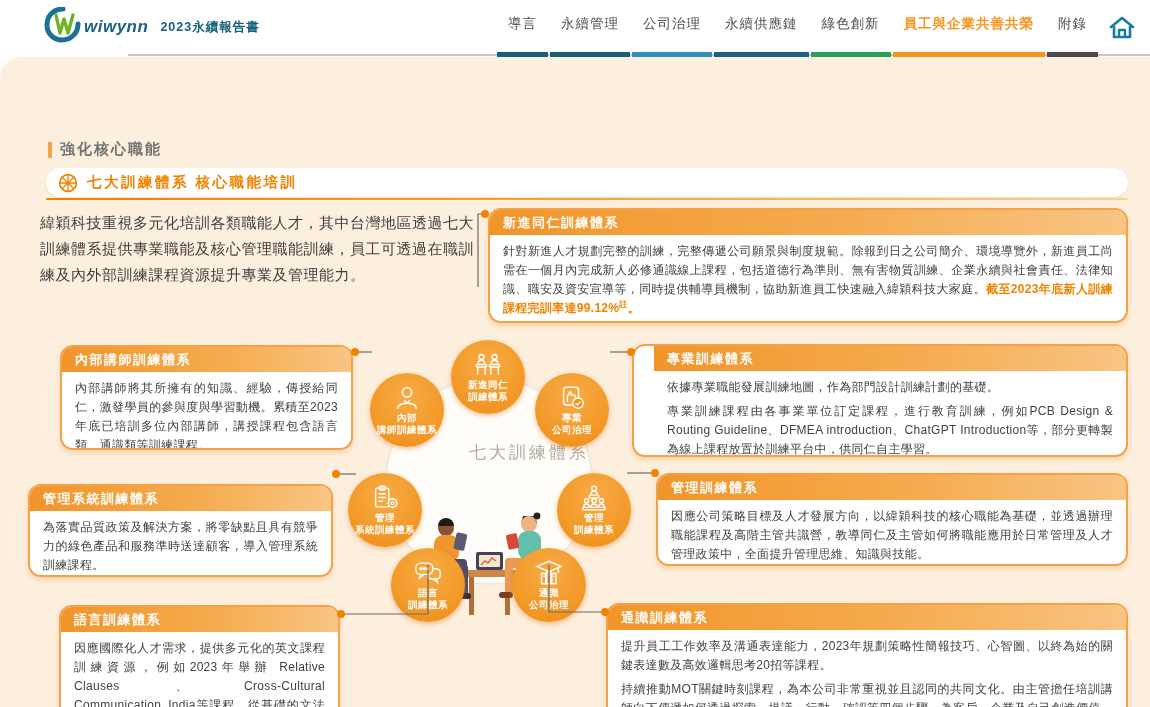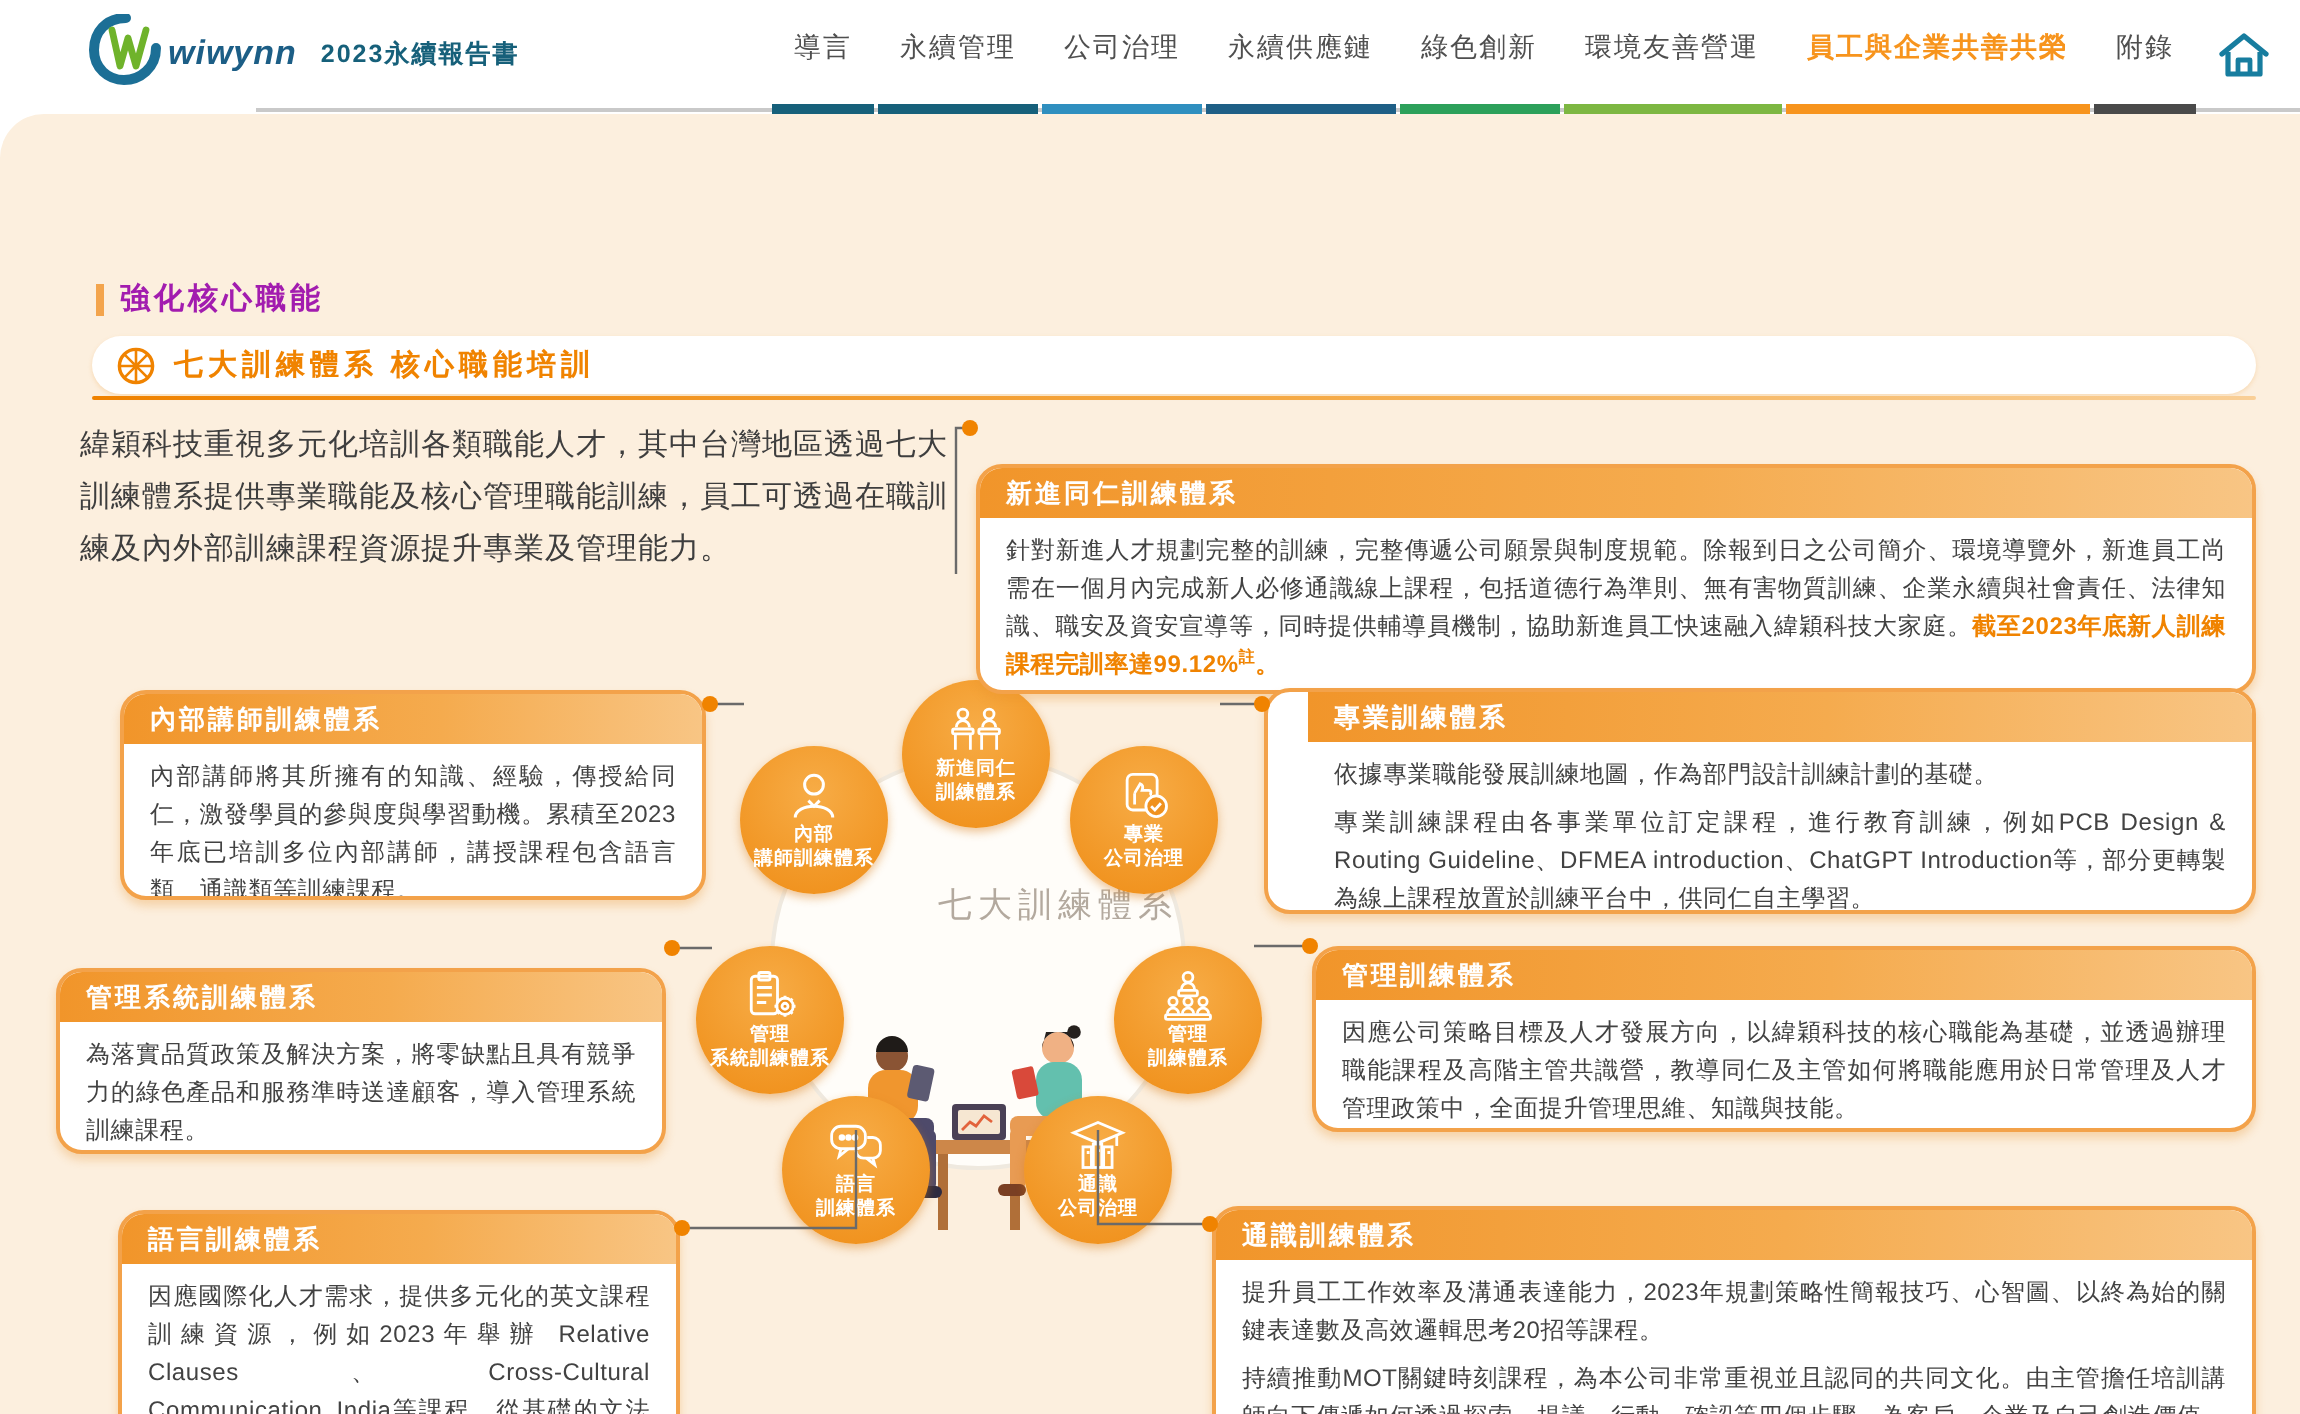--- a/index.html
+++ b/index.html
@@ -15,21 +15,21 @@
   .nav { position:absolute; right:52px; top:0; height:57px; display:flex; align-items:stretch; z-index:5; }
   .nav-item { display:flex; align-items:center; padding:0 11px 4px; font-size:13.5px; color:#4f4f4f; cursor:pointer; border-bottom:5px solid transparent; margin-left:2px; letter-spacing:1px; }
   .nav-item.active { color:#f7941d; font-weight:700; }
   .home-btn { position:absolute; right:14px; top:14px; width:28px; height:28px; cursor:pointer; }
 
   
   .content { position:absolute; left:0; top:57px; width:1150px; height:650px; background:#fcefde; border-top-left-radius:22px; overflow:hidden; }
 
   .sec-title { position:absolute; left:48px; top:83px; display:flex; align-items:center; }
   .sec-title .bar { width:4px; height:16px; background:#f3a44c; margin-right:8px; }
-  .sec-title .txt { font-size:15px; font-weight:700; color:#a21caf; letter-spacing:2px; }
+  .sec-title .txt { font-size:15px; font-weight:700; color:#737373; letter-spacing:2px; }
 
   .banner { position:absolute; left:46px; top:111px; width:1082px; height:29px; background:#fff; border-radius:15px; display:flex; align-items:center; padding:0 12px; box-shadow:0 1px 2px rgba(240,160,60,.25); }
   .banner .txt { font-size:14.5px; font-weight:700; color:#f08300; letter-spacing:2.5px; margin-left:9px; }
   .banner-line { position:absolute; left:46px; top:141px; width:1082px; height:2px; background:linear-gradient(90deg,#ef8200 0%,#f5a944 55%,#f9cf97 100%); border-radius:2px; }
 
   .intro { position:absolute; left:40px; top:153px; width:434px; font-size:15px; line-height:1.72; color:#3e3e3e; text-align:justify; letter-spacing:.5px; }
 
   
   .box { position:absolute; background:#fff; border:2px solid #f3a24a; border-radius:13px; overflow:hidden; box-shadow:0 3px 5px rgba(232,146,44,.30); z-index:5; }
   .box-h { height:25px; line-height:25px; background:linear-gradient(90deg,#f1952a 0%,#f5ab4e 55%,#f8c584 100%); color:#fff; font-weight:700; font-size:13px; padding:0 13px; letter-spacing:1.5px; }
@@ -64,21 +64,20 @@
       </svg>
       <span class="logo-word">wiwynn</span>
       <span class="logo-report">2023永續報告書</span>
     </div>
     <nav class="nav">
       <a class="nav-item" style="border-bottom-color: rgb(22, 96, 122);">導言</a>
       <a class="nav-item" style="border-bottom-color: rgb(22, 96, 122);">永續管理</a>
       <a class="nav-item" style="border-bottom-color: rgb(47, 143, 191);">公司治理</a>
       <a class="nav-item" style="border-bottom-color: rgb(30, 95, 134);">永續供應鏈</a>
       <a class="nav-item" style="border-bottom-color: rgb(44, 160, 90);">綠色創新</a>
-      <a class="nav-item" style="border-bottom-color: rgb(125, 183, 66);">環境友善營運</a>
       <a class="nav-item active" style="border-bottom-color: rgb(247, 148, 29);">員工與企業共善共榮</a>
       <a class="nav-item" style="border-bottom-color: rgb(74, 74, 74);">附錄</a>
     </nav>
     <div class="home-btn">
       <svg width="28" height="28" viewBox="0 0 28 28">
         <path d="M3 13 L14 4 L25 13" fill="none" stroke="#177d9f" stroke-width="2.6" stroke-linecap="round" stroke-linejoin="round"></path>
         <path d="M6 12 v11 h16 v-11" fill="none" stroke="#177d9f" stroke-width="2.6" stroke-linejoin="round"></path>
         <path d="M11 23 v-7 h6 v7" fill="none" stroke="#177d9f" stroke-width="2.4" stroke-linejoin="round"></path>
       </svg>
     </div>
@@ -95,21 +94,21 @@
       <svg width="20" height="20" viewBox="0 0 20 20">
         <circle cx="10" cy="10" r="8.3" fill="none" stroke="#f08300" stroke-width="1.7"></circle>
         <path d="M10 1.7 V18.3 M1.7 10 H18.3 M4.2 4.2 L15.8 15.8 M15.8 4.2 L4.2 15.8" stroke="#f08300" stroke-width="1.3"></path>
       </svg>
       <span class="txt">七大訓練體系 核心職能培訓</span>
     </div>
     <div class="banner-line"></div>
 
     <p class="intro">緯穎科技重視多元化培訓各類職能人才，其中台灣地區透過七大訓練體系提供專業職能及核心管理職能訓練，員工可透過在職訓練及內外部訓練課程資源提升專業及管理能力。</p>
 
-    <section class="box" style="left:488px; top:151px; width:640px; height:115px;margin-top:24px;">
+    <section class="box" style="left:488px; top:151px; width:640px; height:115px;">
       <div class="box-h">新進同仁訓練體系</div>
       <div class="box-b">
         <p class="box-text"><span>針對新進人才規劃完整的訓練，完整傳遞公司願景與制度規範。除報到日之公司簡介、環境導覽外，新進員工尚需在一個月內完成新人必修通識線上課程，包括道德行為準則、無有害物質訓練、企業永續與社會責任、法律知識、職安及資安宣導等，同時提供輔導員機制，協助新進員工快速融入緯穎科技大家庭。</span><span class="hl">截至2023年底新人訓練課程完訓率達99.12%</span><sup class="hl">註</sup><span class="hl">。</span></p>
         <p class="note">註：部分新人完訓前已離職或部分完訓日期跨年度計算所致。</p>
       </div>
     </section>
 
     <section class="box" style="left:60px; top:288px; width:293px; height:105px;">
       <div class="box-h">內部講師訓練體系</div>
       <div class="box-b">

